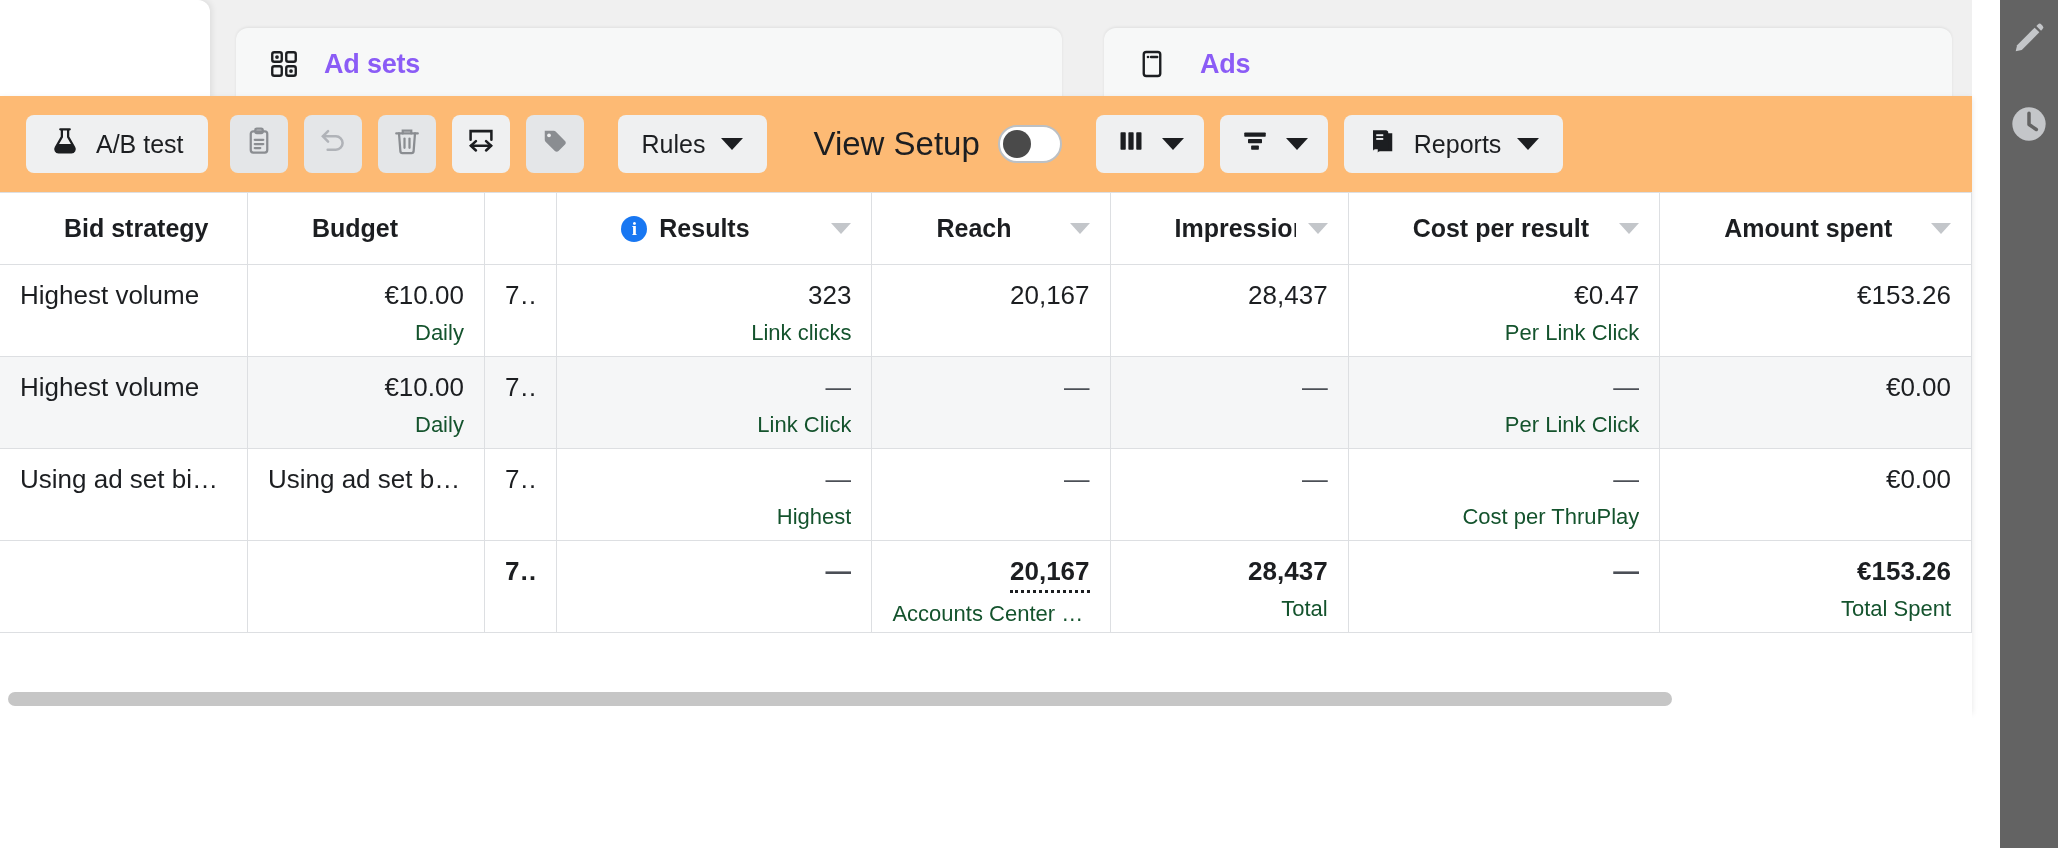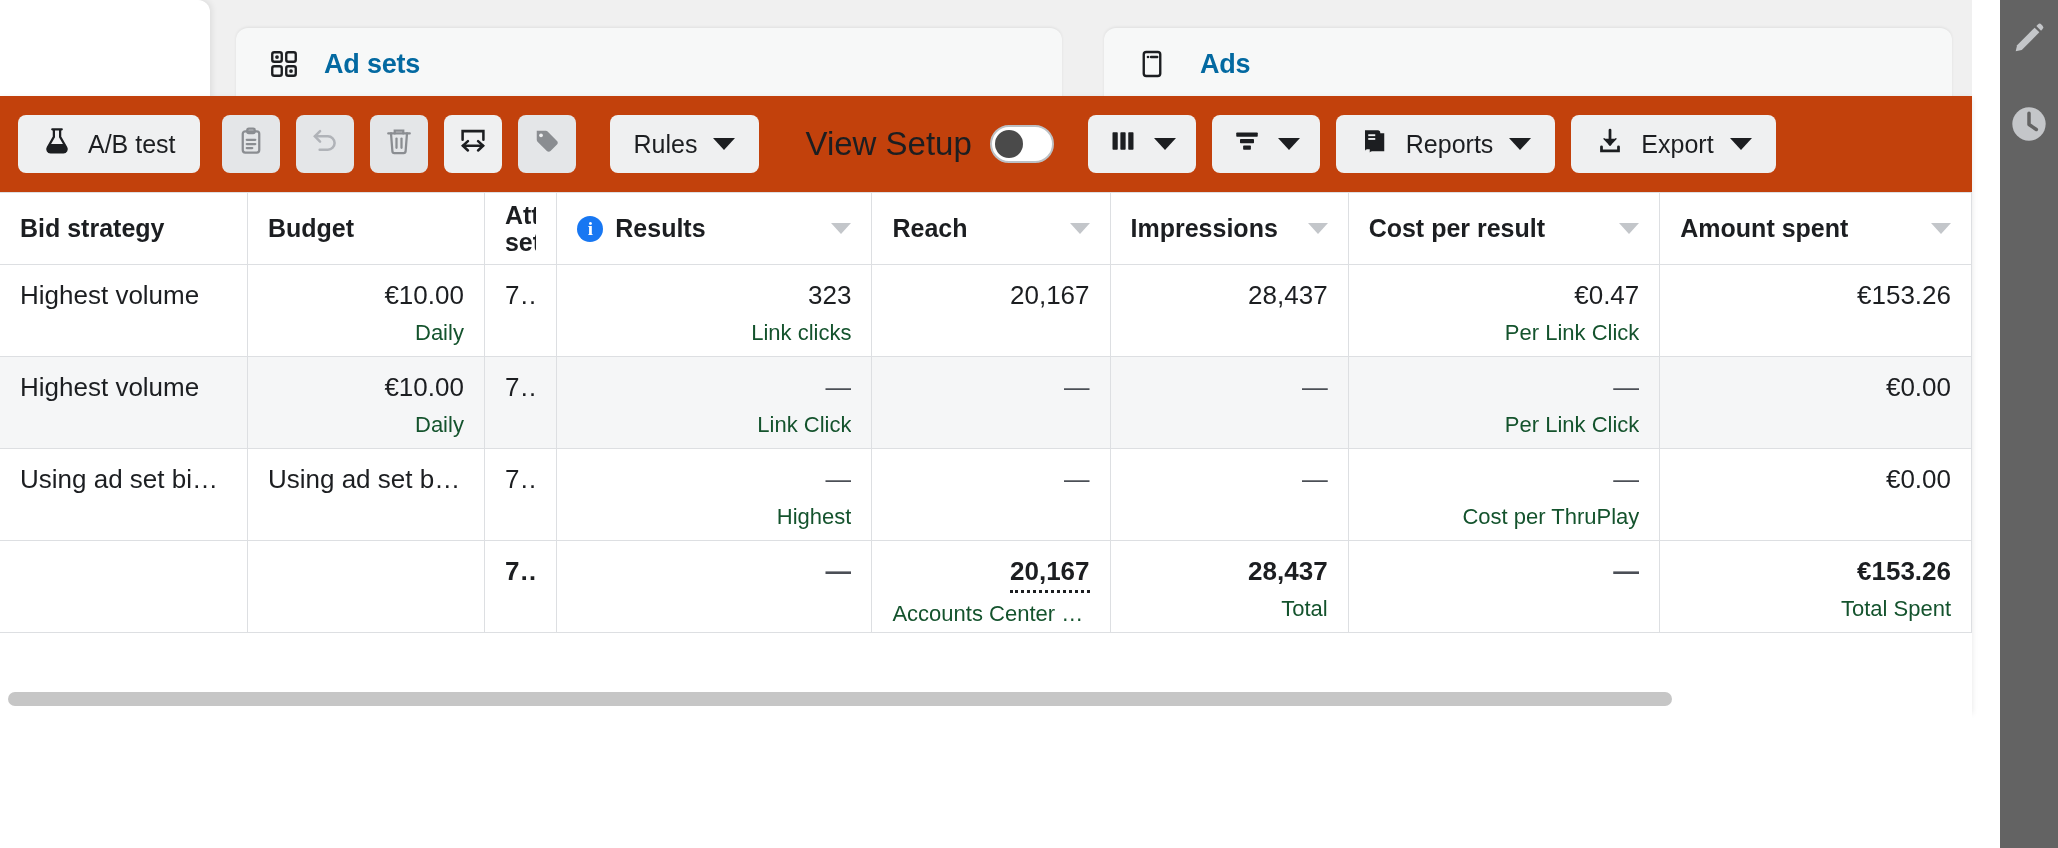--- a/index.html
+++ b/index.html
@@ -38,35 +38,35 @@
     display: flex; align-items: center;
     padding-left: 32px; gap: 24px;
     box-shadow: 0 -1px 3px rgba(0,0,0,.07);
     cursor: pointer;
   }
   .tab.active {
     top: 0; height: 100px; background:#ffffff;
     box-shadow: 2px -1px 6px rgba(0,0,0,.08);
     border-radius: 0 12px 0 0;
   }
-  .tab-label { font-size: 27px; font-weight: 700; color: #0369a1; letter-spacing: -0.2px;}
+  .tab-label { font-size: 27px; font-weight: 700; color: #8b5cf6; letter-spacing: -0.2px;}
   .tab-icon { width: 32px; height: 32px; display:flex; align-items:center; justify-content:center;}
 
   
   .sheet {
     position: absolute; top: 96px; left: 0; width: 1972px; height: 616px;
     background: #ffffff;
     box-shadow: 0 2px 6px rgba(0,0,0,.10);
   }
 
   
   .toolbar {
     position: absolute; top: 0; left: 0; right: 0; height: 96px;
-    display: flex; align-items: center; padding: 0 18px; gap: 0;
-    background: #c2410c;
+    display: flex; align-items: center; padding: 0 26px; gap: 0;
+    background: #fdba74;
   }
   .tbtn {
     height: 58px; border-radius: 8px; border: none;
     background: #eff0f1; color: #1c1e21;
     display: flex; align-items: center; justify-content:center;
     gap: 16px; cursor: pointer; font-family: inherit;
     font-size: 25px; font-weight: 400;
   }
   .tbtn.icon-only { width: 58px; }
   .tbtn.disabled { background: #e4e6e8; }
@@ -107,21 +107,21 @@
     vertical-align: top;
     background: #fff;
   }
   table.grid thead th {
     height: 72px; padding: 0 20px;
     border-top: 1px solid #dddfe2;
     font-size: 25px; font-weight: 700; color: #1c1e21;
     text-align: left; vertical-align: middle;
     position: relative; white-space: nowrap;
   }
-  .th-inner { display:flex; align-items:center; gap:12px; height:100%; }
+  .th-inner { display:flex; align-items:center; gap:12px; height:100%;margin-left:44px; }
   .th-inner .lbl { flex: 1 1 auto; overflow:hidden; }
   .th-caret {
     width: 0; height: 0; flex: 0 0 auto;
     border-left: 10px solid transparent;
     border-right: 10px solid transparent;
     border-top: 11px solid #c3c6ca;
   }
   .th-wrap2 { line-height: 1.08; white-space: normal; }
   .info-dot {
     width: 26px; height: 26px; border-radius: 50%;
@@ -327,31 +327,20 @@
               <rect x="6.6" y="6.6" width="5.6" height="1.5" fill="#f0f1f2"></rect>
               <rect x="6.6" y="9.6" width="5.6" height="1.5" fill="#f0f1f2"></rect>
             </svg>
           </span>
           <span>Reports</span>
           <span class="caret"></span>
         </button>
 
         <span class="gap-sm"></span>
 
-        <button class="tbtn labeled">
-          <span>
-            <svg width="30" height="30" viewBox="0 0 24 24" fill="none" stroke="#1c1e21" stroke-width="2.2" stroke-linecap="round">
-              <line x1="12" y1="3.2" x2="12" y2="14.6"></line>
-              <polyline points="7.2,10.2 12,15.2 16.8,10.2" fill="#1c1e21" stroke="#1c1e21" stroke-width="1"></polyline>
-              <polyline points="5.2,16.6 5.2,19.8 18.8,19.8 18.8,16.6"></polyline>
-            </svg>
-          </span>
-          <span>Export</span>
-          <span class="caret"></span>
-        </button>
       </div>
 
       <div class="tablewrap">
         <table class="grid">
           <colgroup id="colgroup">
               <col style="width: 212px;">
               <col style="width: 203px;">
               <col style="width: 62px;">
               <col style="width: 270px;">
               <col style="width: 204px;">

